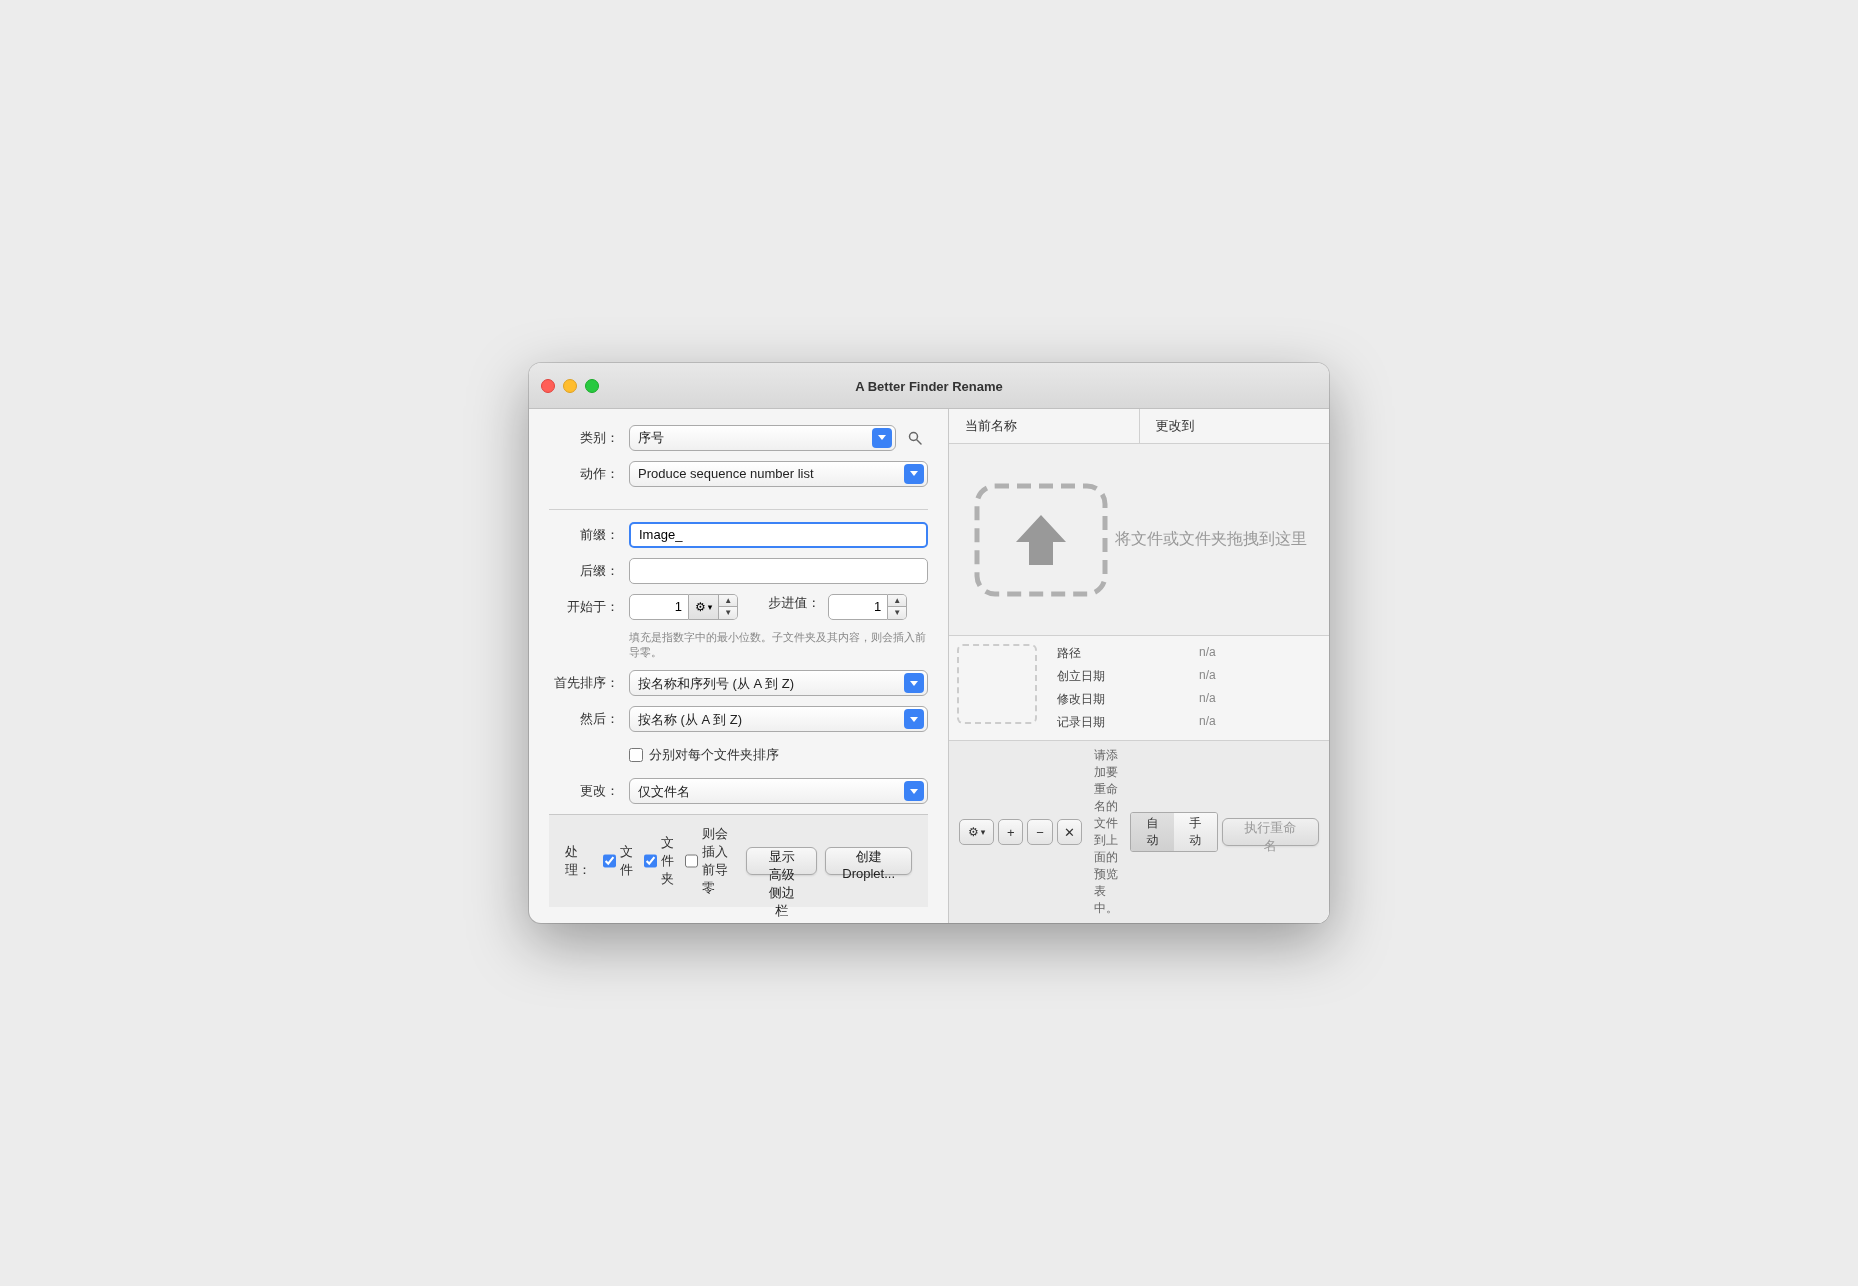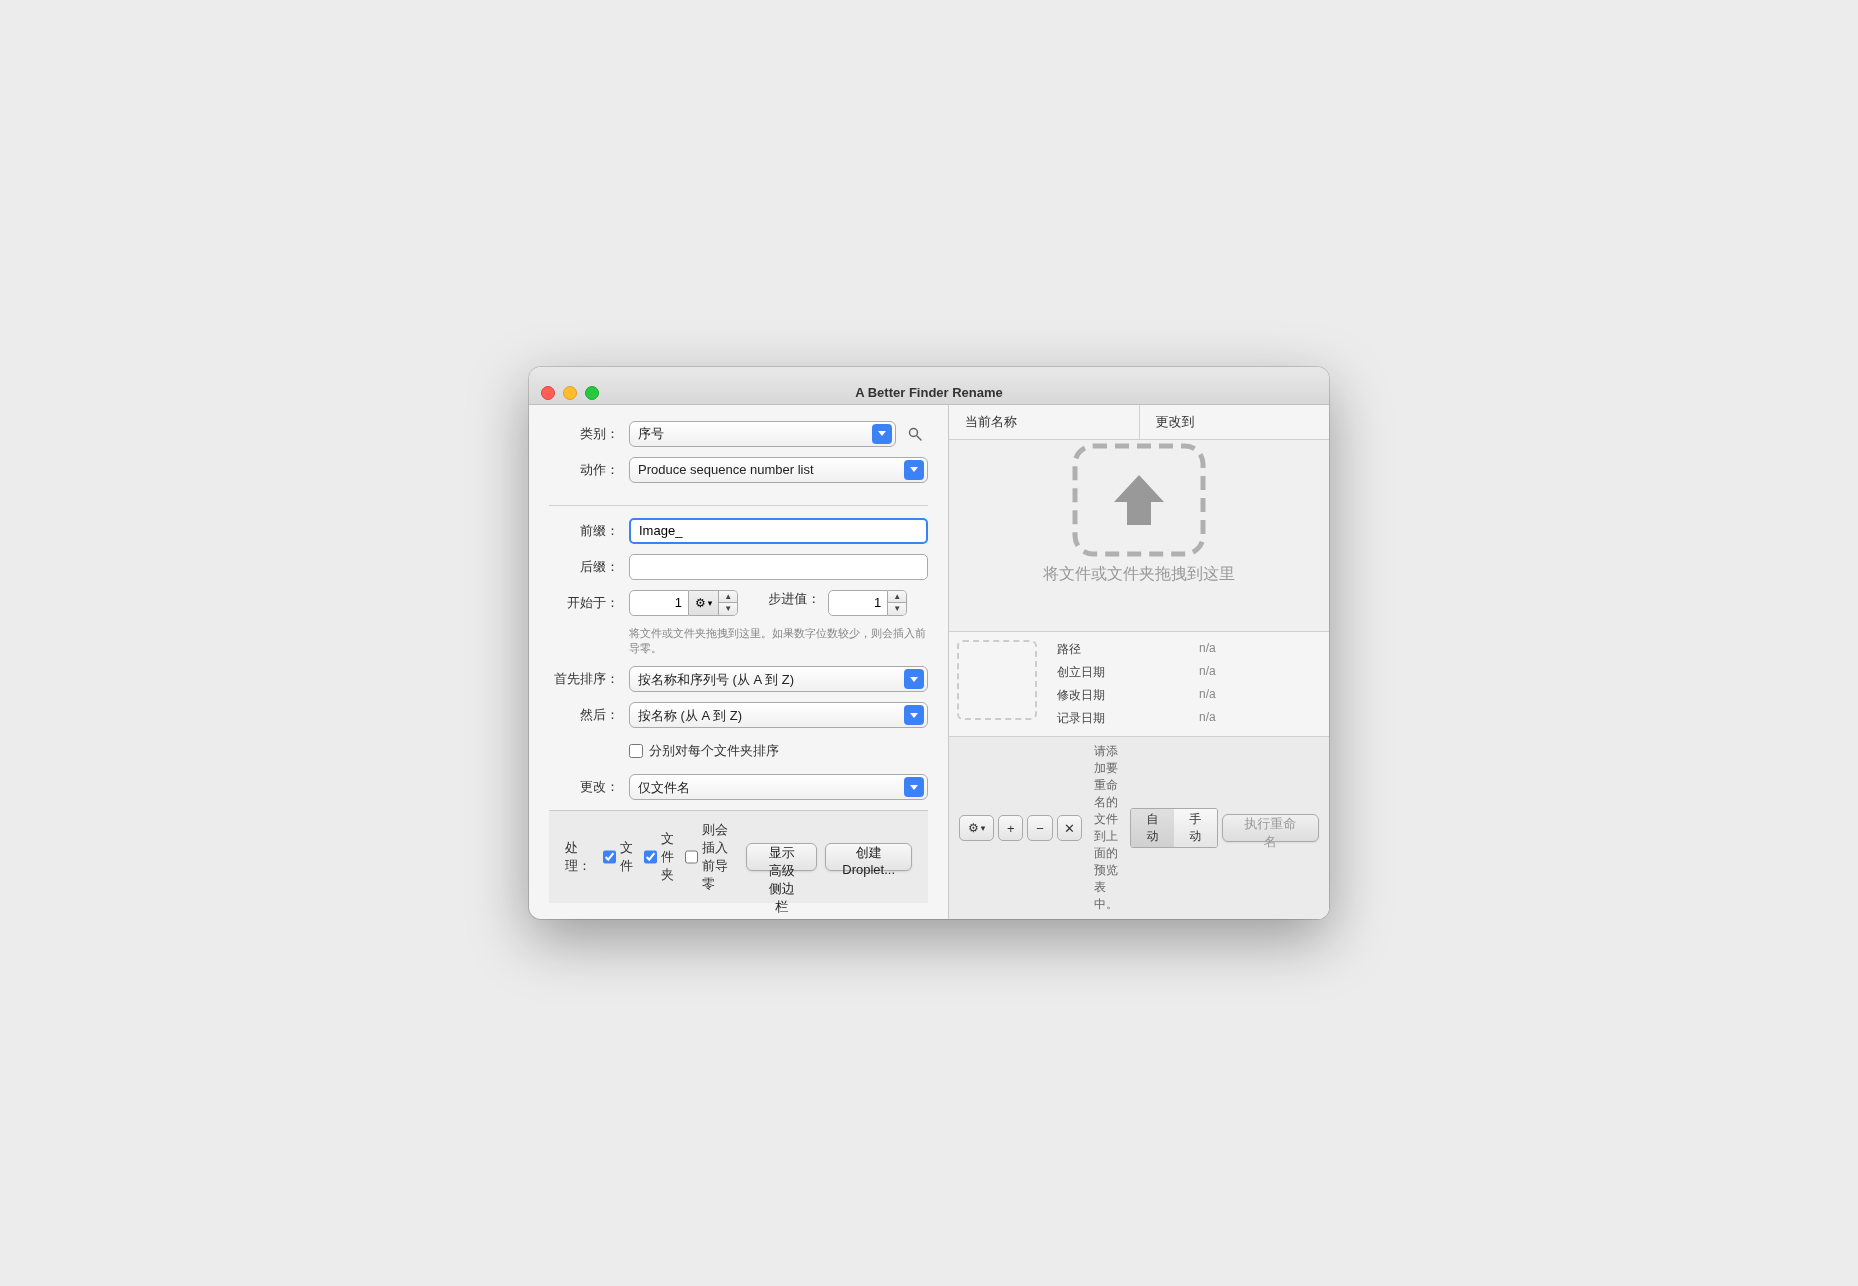--- a/index.html
+++ b/index.html
@@ -17,24 +17,24 @@
       background: #f5f5f5;
       border-radius: 12px;
       box-shadow: 0 20px 60px rgba(0,0,0,0.35), 0 0 0 1px rgba(0,0,0,0.15);
       overflow: hidden;
       display: flex;
       flex-direction: column;
     }
     
     .titlebar {
       background: linear-gradient(180deg, #e8e8e8 0%, #d8d8d8 100%);
-      height: 38px;
-      display: flex;
-      align-items: flex-end;
-      padding: 4px 12px;
+      height: 46px;
+      display: flex;
+      align-items: flex-start;
+      padding: 16px 12px;
       border-bottom: 1px solid #c0c0c0;
       position: relative;
     }
     .traffic-lights {
       display: flex;
       gap: 8px;
       align-items: center;
     }
     .traffic-light {
       width: 14px;
@@ -338,23 +338,23 @@
       flex: 1;
       padding: 8px 16px;
       font-size: 13px;
       color: #333;
       border-right: 1px solid #d0d0d0;
     }
     .preview-col:last-child { border-right: none; }
     .drop-area {
       flex: 1;
       display: flex;
-      flex-direction: column;
-      align-items: center;
-      justify-content: flex-start;
+      flex-direction: row;
+      align-items: center;
+      justify-content: center;
       gap: 4px;
     }
     .drop-icon {
       position: relative;
       width: 140px;
       height: 120px;
     }
     
     .drop-icon svg {
       width: 140px;
@@ -555,21 +555,21 @@
           <div class="number-input-wrap">
             <input type="text" class="number-input" value="1" style="border-radius: 5px 0px 0px 5px;">
             <div class="stepper">
               <button class="stepper-btn">▲</button>
               <button class="stepper-btn">▼</button>
             </div>
           </div>
         </div>
       </div>
 
-      <div class="hint-text">将文件或文件夹拖拽到这里。如果数字位数较少，则会插入前导零。</div>
+      <div class="hint-text">填充是指数字中的最小位数。子文件夹及其内容，则会插入前导零。</div>
 
       <div class="form-row">
         <span class="form-label">首先排序：</span>
         <div class="form-control-wrap">
           <div class="select-wrap">
             <select class="select-field">
               <option>按名称和序列号 (从 A 到 Z)</option>
             </select>
             <div class="select-arrow"></div>
           </div>

